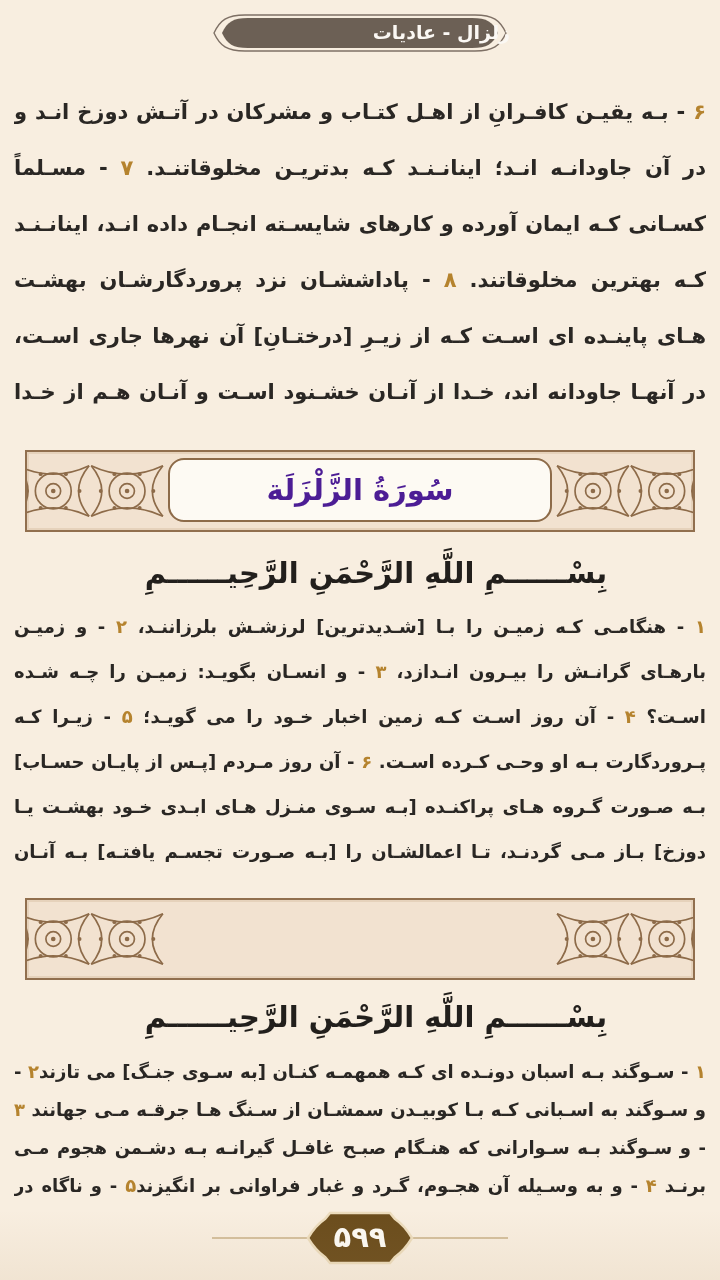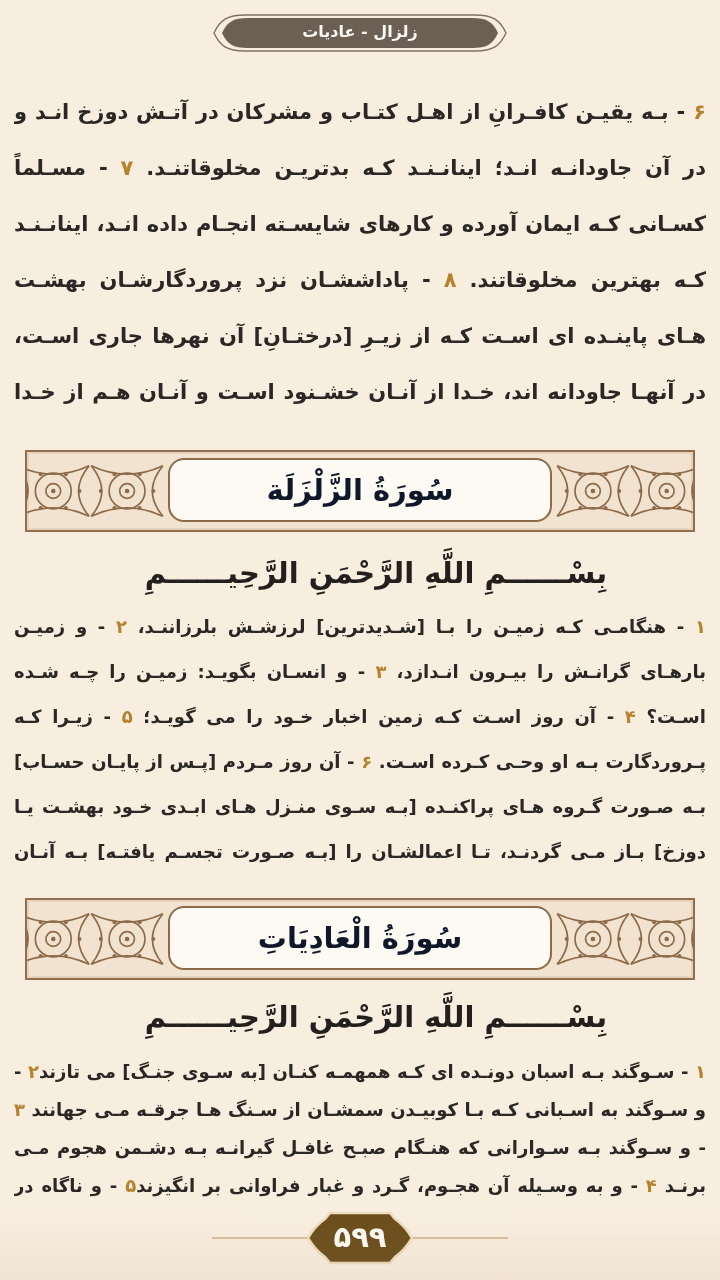--- a/index.html
+++ b/index.html
@@ -8,22 +8,22 @@
     background:#f8eee0;
     font-family:"DejaVu Sans", sans-serif;
     direction:rtl;
     color:#2a2724;
   }
   
   .header-wrap{position:absolute;top:8px;left:0;right:0;display:flex;justify-content:center;}
   .header-badge{position:relative;width:300px;height:50px;}
   .header-badge svg{position:absolute;inset:0;}
   .header-title{
-    position:absolute;inset:0;text-align:center;line-height:48px;
-    font-size:16px;font-weight:bold;color:#fbf8f4;letter-spacing:.5px;
+    position:absolute;inset:0;text-align:right;line-height:48px;
+    font-size:19px;font-weight:bold;color:#fbf8f4;letter-spacing:.5px;
   }
   
   .para{
     position:absolute;right:14px;left:14px;
     text-align:justify;text-align-last:right;
     font-weight:bold;color:#2a2724;overflow:hidden;
   }
   .para .vnum{color:#b5832e;}
   .para-bayyinah{top:84px;font-size:21px;line-height:56px;height:336px;}
   .para-zalzalah{top:604px;font-size:18px;line-height:45px;height:272px;}
@@ -36,21 +36,21 @@
   }
   .frame-zalzalah{top:450px;}
   .frame-adiyat{top:898px;}
   .frame .ornaments{position:absolute;inset:0;width:100%;height:100%;}
   .frame .panel{
     position:absolute;left:50%;top:6px;transform:translateX(-50%);
     width:380px;height:60px;background:#fdfaf3;
     border:2px solid #8d6b49;border-radius:16px;
     display:flex;align-items:center;justify-content:center;
   }
-  .surah-title{font-size:29px;font-weight:bold;color:#0f172a;}
+  .surah-title{font-size:29px;font-weight:bold;color:#4c1d95;}
   
   .bismillah{
     position:absolute;left:0;right:0;text-align:center;
     font-size:29px;font-weight:bold;color:#221f1c;line-height:58px;height:58px;margin-left:32px;
   }
   .bismillah-zalzalah{top:544px;}
   .bismillah-adiyat{top:988px;}
   
   .footer-wrap{position:absolute;top:1210px;left:0;right:0;display:flex;justify-content:center;}
   .footer-badge{position:relative;width:300px;height:56px;}
@@ -114,23 +114,20 @@
 
 <div class="para para-zalzalah vline"><span class="vnum">۱</span> - هنگامـی کـه زمیـن را بـا [شـدیدترین] لرزشـش بلرزاننـد، <span class="vnum">۲</span> - و زمیـن بارهـای گرانـش را بیـرون انـدازد، <span class="vnum">۳</span> - و انسـان بگویـد: زمیـن را چـه شـده اسـت؟ <span class="vnum">۴</span> - آن روز اسـت کـه زمین اخبار خـود را می گویـد؛ <span class="vnum">۵</span> - زیـرا کـه پـروردگارت بـه او وحـی کـرده اسـت. <span class="vnum">۶</span> - آن روز مـردم [پـس از پایـان حسـاب] بـه صـورت گـروه هـای پراکنـده [بـه سـوی منـزل هـای ابـدی خـود بهشـت یـا دوزخ] بـاز مـی گردنـد، تـا اعمالشـان را [بـه صـورت تجسـم یافتـه] بـه آنـان نشـان دهنـد.  - پس هرکـس هموزن ذره ای نیکی کند، آن نیکی را ببیند.  - و هرکس هموزن ذره ای بدی کند، آن بدی را ببیند.</div>
 
 <div class="frame frame-adiyat">
   <svg class="ornaments" viewBox="0 0 666 74" preserveAspectRatio="xMidYMid slice">
     <use href="#motif" x="42" y="37"></use>
     <use href="#motif" x="112" y="37"></use>
     <use href="#motif" x="554" y="37"></use>
     <use href="#motif" x="624" y="37"></use>
   </svg>
-  <div class="panel">
-    <div class="surah-title">سُورَةُ الْعَادِيَاتِ</div>
-  </div>
 </div>
 
 <div class="bismillah bismillah-adiyat">بِسْــــــمِ اللَّهِ الرَّحْمَنِ الرَّحِيــــــمِ</div>
 
 <div class="para para-adiyat vline"><span class="vnum">۱</span> - سـوگند بـه اسبان دونـده ای کـه همهمـه کنـان [به سـوی جنـگ] می تازند<span class="vnum">۲</span> - و سـوگند به اسـبانی کـه بـا کوبیـدن سمشـان از سـنگ هـا جرقـه مـی جهانند <span class="vnum">۳</span> - و سـوگند بـه سـوارانی که هنـگام صبـح غافـل گیرانـه بـه دشـمن هجوم مـی برنـد <span class="vnum">۴</span> - و به وسـیله آن هجـوم، گـرد و غبار فراوانی بر انگیزند<span class="vnum">۵</span> - و ناگاه در آن وقت در میان گروهی دشمن در آیند؛</div>
 
 <div class="footer-wrap">
   <div class="footer-badge">
     <svg viewBox="0 0 300 56">
       <line x1="2" y1="28" x2="99" y2="28" stroke="#c9b189" stroke-width="1.5"></line>

